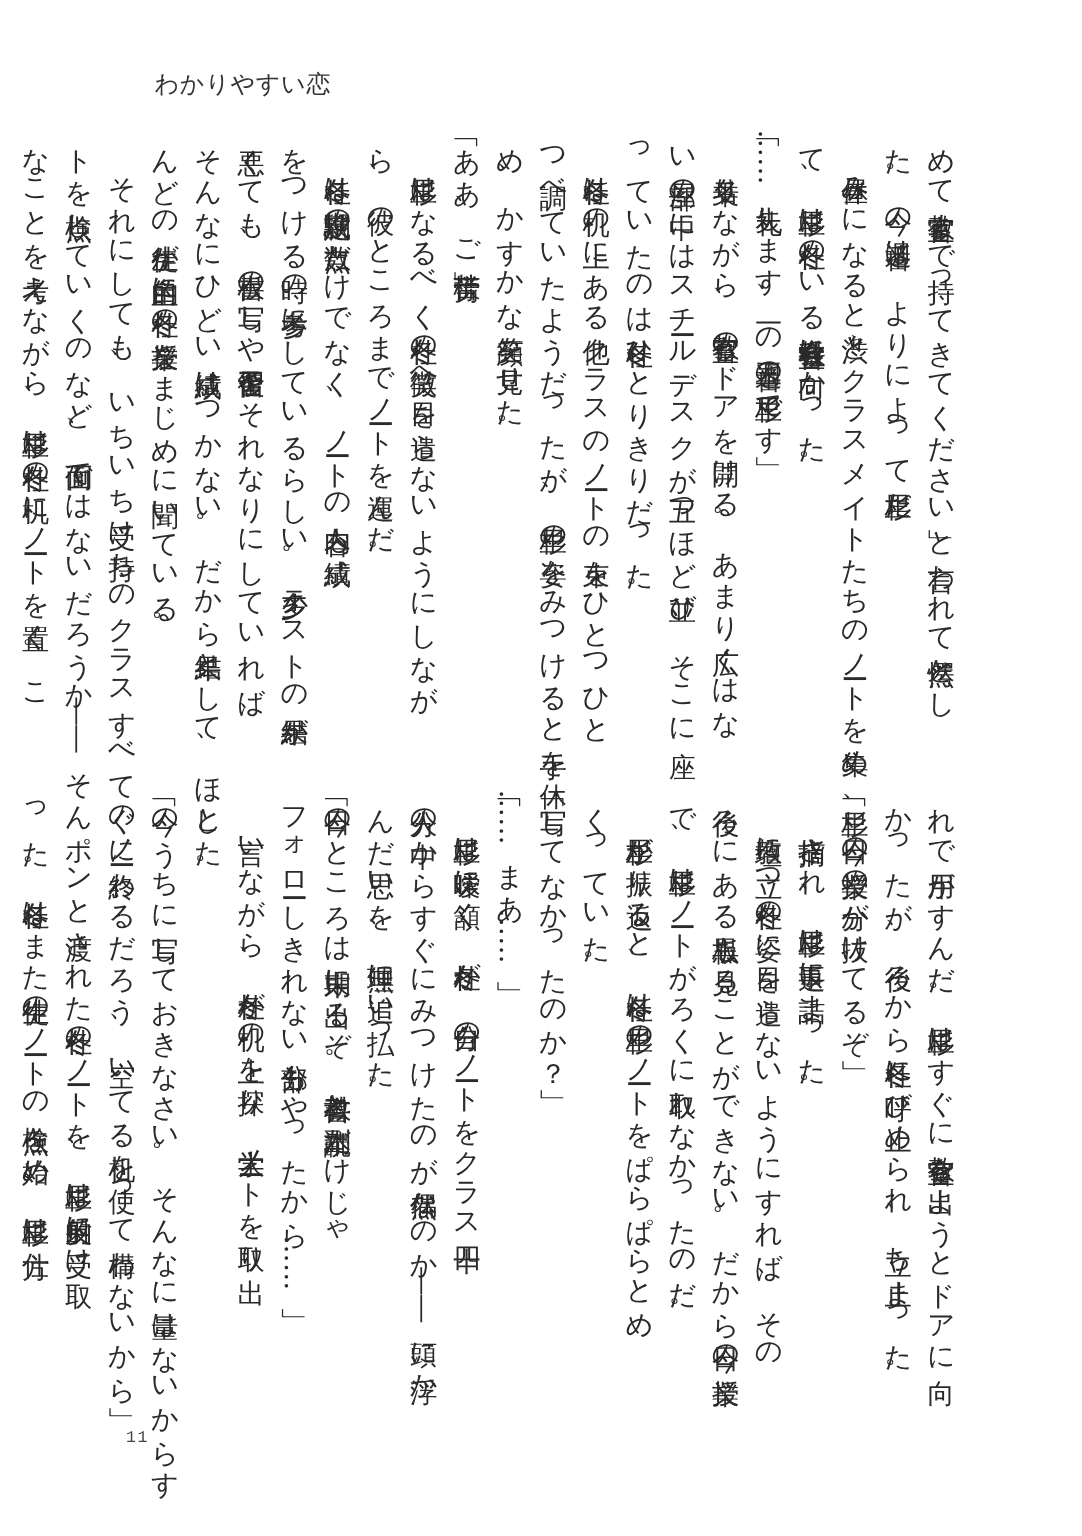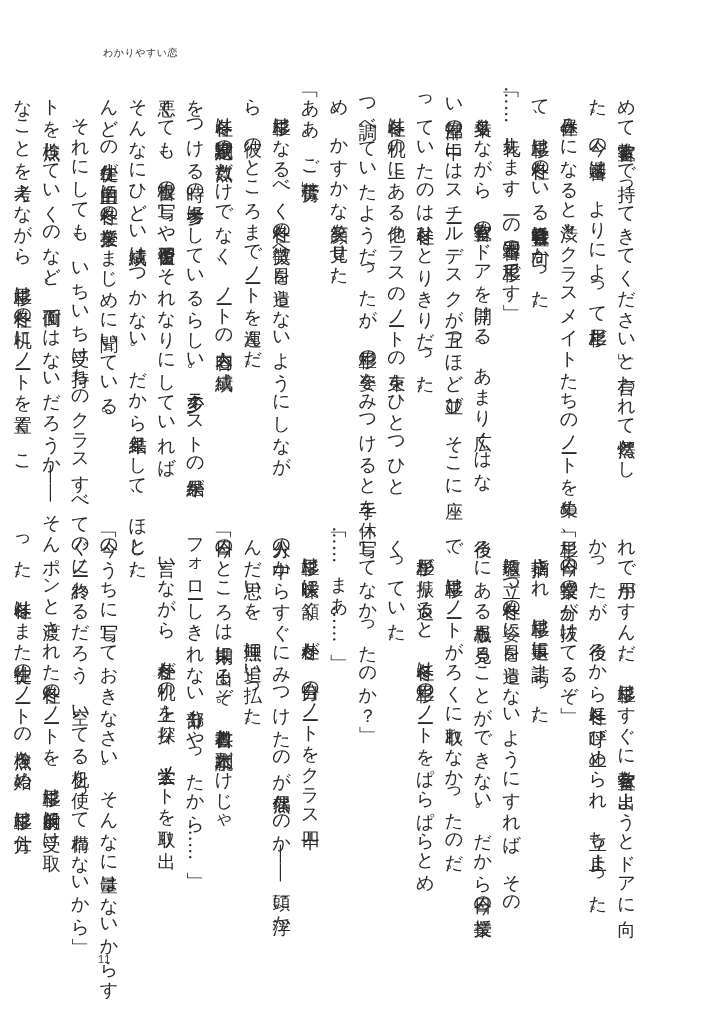--- a/index.html
+++ b/index.html
@@ -3,34 +3,34 @@
   <meta charset="utf-8">
   <style>
     html, body { margin: 0; padding: 0; }
     body {
       width: 721px; height: 1024px; background: #ffffff; position: relative; overflow: hidden;
       font-family: "DejaVu Serif", "Liberation Serif", serif; color: #2a2a2a;
     }
     .running-head {
       position: absolute; left: 103px; top: 46px;
       font-family: Liberation Sans, sans-serif;
-      font-size: 10px; color: #333; letter-spacing: 0.5px;
+      font-size: 16px; color: #333; letter-spacing: 0.5px;
     }
     .block {
       position: absolute; left: 82px; width: 558px;
       writing-mode: vertical-rl; -webkit-writing-mode: vertical-rl;
       font-size: 18.2px; line-height: 28.75px; letter-spacing: 0.35px;
       text-orientation: mixed;
     }
     .block-top { top: 86px; height: 420px; }
     .block-bottom { top: 526px; height: 420px; }
     .col { display: block; white-space: nowrap; }
     .page-number {
-      position: absolute; left: 98px; top: 953px;
-      font-family: Liberation Sans, sans-serif;
+      position: absolute; left: 84px; top: 953px;
+      font-family: Liberation Mono, monospace;
       font-size: 11px; color: #444; letter-spacing: 1px;
     }
   </style>
 </head>
 <body>
 
 <div class="running-head">わかりやすい恋</div>
 
 <div class="block block-top">
   <span class="col">めて教官室まで持ってきてください」と言われて愕然とし</span>

